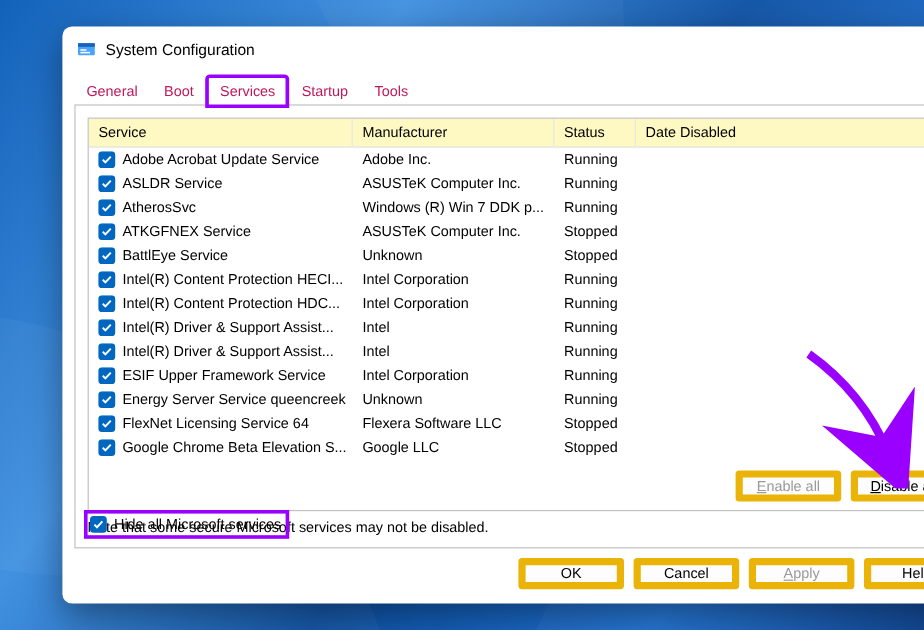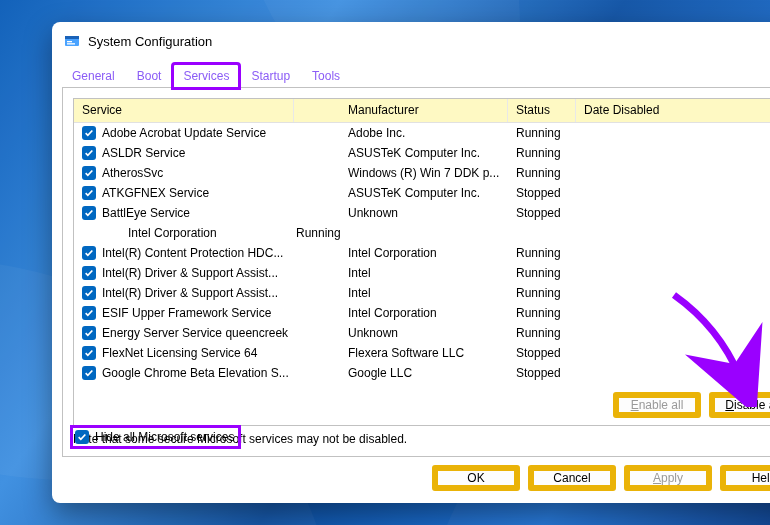--- a/index.html
+++ b/index.html
@@ -32,21 +32,21 @@
   .titlebar .win-close {
     width: 44px; height: 30px; display: flex; align-items: center; justify-content: center;
     font-size: 14px; color: #000; border-radius: 4px;
   }
 
   .tabstrip {
     display: flex; align-items: flex-end; gap: 2px;
     padding: 0 10px; height: 27px; position: relative;
   }
   .tab {
-    font-size: 12px; color: #8b5cf6; padding: 4px 9px 5px 9px;
+    font-size: 12px; color: #be185d; padding: 4px 9px 5px 9px;
     border: 1px solid transparent; border-bottom: none;
     position: relative; top: 1px; cursor: default;
   }
   .tab.active {
     background: #fff; border-color: #c1c1c1;
     border-top-left-radius: 2px; border-top-right-radius: 2px;
     z-index: 3;
   }
   .tab.highlight { outline: 3px solid #9a00ff; outline-offset: -1px; z-index: 5; }
 
@@ -62,21 +62,21 @@
   .listview { flex: 1; overflow: hidden; display: flex; flex-direction: column; }
   .lv-header {
     display: flex; height: 24px; background: #fef9c3;
     border-bottom: 1px solid #e1e1e1; font-size: 12px;
   }
   .lv-header > div {
     padding: 4px 8px; border-right: 1px solid #e8e8e8;
     white-space: nowrap; overflow: hidden; text-overflow: ellipsis;
   }
   .col-svc { width: 220px; }
-  .col-man { width: 168px; margin-left: 46px; }
+  .col-man { width: 168px; }
   .col-sta { width: 68px; }
   .col-dat { flex: 1; }
   .lv-body { flex: 1; overflow-y: hidden; }
   .lv-row { display: flex; height: 20px; font-size: 12px; align-items: center; }
   .lv-row > div {
     padding: 0 8px; white-space: nowrap; overflow: hidden; text-overflow: ellipsis;
   }
   .lv-row .col-svc { width: 220px; display: flex; align-items: flex-start; gap: 6px; }
   .chk {
     width: 14px; height: 14px; flex: none;
@@ -229,20 +229,28 @@
                     <path d="M2 6.2 L4.6 8.8 L10 3" fill="none" stroke="#fff" stroke-width="2"></path>
                   </svg>
                 </span>
                 <span>BattlEye Service</span>
               </div>
               <div class="col-man">Unknown</div>
               <div class="col-sta">Stopped</div>
               <div class="col-dat"></div>
             </div>
             <div class="lv-row">
+              <div class="col-svc">
+                <span class="chk">
+                  <svg viewBox="0 0 12 12">
+                    <path d="M2 6.2 L4.6 8.8 L10 3" fill="none" stroke="#fff" stroke-width="2"></path>
+                  </svg>
+                </span>
+                <span>Intel(R) Content Protection HECI...</span>
+              </div>
               <div class="col-man">Intel Corporation</div>
               <div class="col-sta">Running</div>
               <div class="col-dat"></div>
             </div>
             <div class="lv-row">
               <div class="col-svc">
                 <span class="chk">
                   <svg viewBox="0 0 12 12">
                     <path d="M2 6.2 L4.6 8.8 L10 3" fill="none" stroke="#fff" stroke-width="2"></path>
                   </svg>

